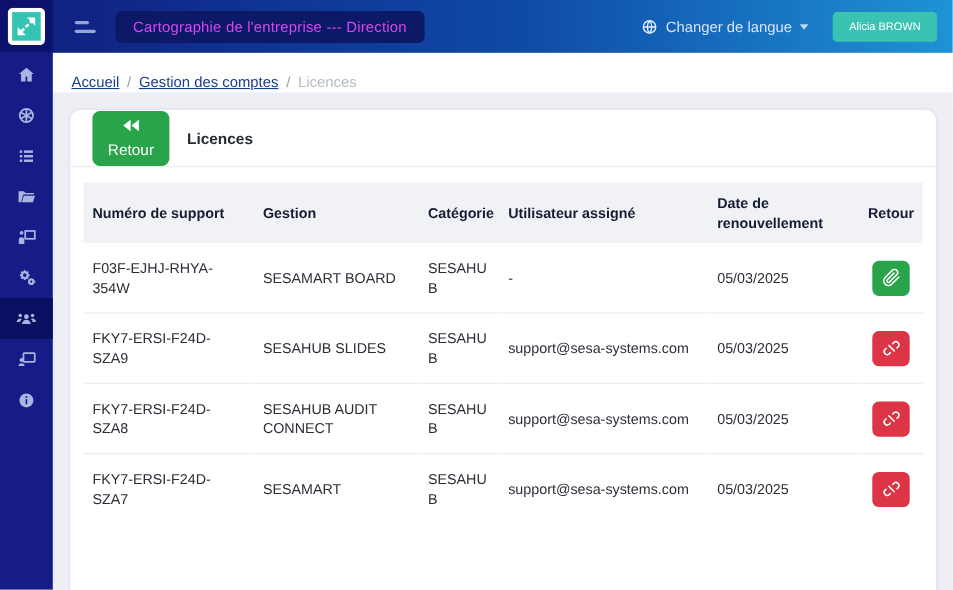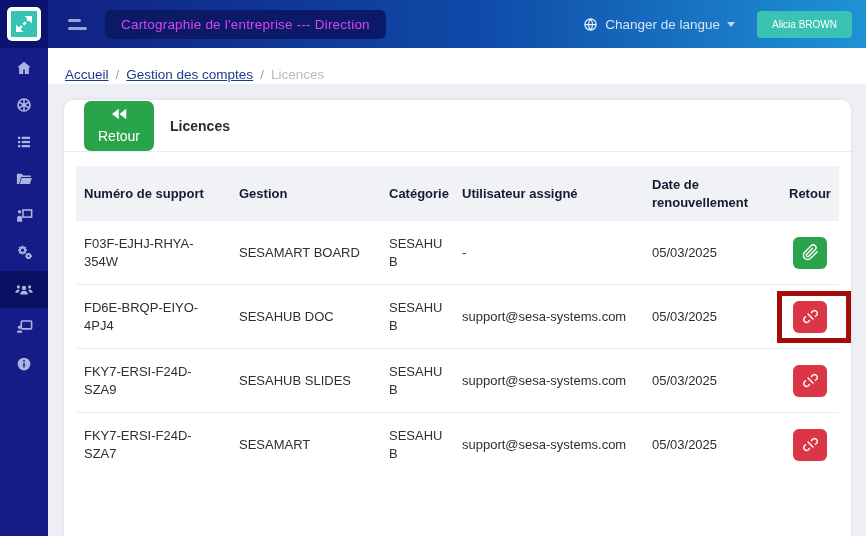--- a/index.html
+++ b/index.html
@@ -219,40 +219,40 @@
       <span class="wrap">
         <button class="action-btn btn-green">
                     <svg width="17" height="17" viewBox="0 0 24 24" fill="none" stroke="#ffffff" stroke-width="2" stroke-linecap="round" stroke-linejoin="round">
     <path d="M21.44 11.05l-9.19 9.19a6 6 0 0 1-8.49-8.49l9.19-9.19a4 4 0 0 1 5.66 5.66l-9.2 9.19a2 2 0 0 1-2.83-2.83l8.49-8.48"></path>
   </svg>
                   </button>
       </span>
     </td>
   </tr>
             <tr>
-    <td>FD6E-BRQP-EIYO-4PJ4</td>
-    <td>SESAHUB DOC</td>
+    <td>FKY7-ERSI-F24D-SZA9</td>
+    <td>SESAHUB SLIDES</td>
     <td>SESAHUB</td>
     <td>support@sesa-systems.com</td>
     <td>05/03/2025</td>
     <td class="actions-cell">
-      <span class="wrap highlighted">
+      <span class="wrap">
         <button class="action-btn btn-red">
                     <svg width="17" height="17" viewBox="0 0 24 24" fill="none" stroke="#ffffff" stroke-width="2" stroke-linecap="round" stroke-linejoin="round">
     <path d="M13.5 6.2L15 4.7a3.9 3.9 0 0 1 5.5 5.5l-1.5 1.5"></path>
     <path d="M10.5 17.8L9 19.3a3.9 3.9 0 0 1-5.5-5.5L5 12.3"></path>
     <path d="M8.5 8.5l7 7"></path>
   </svg>
                   </button>
       </span>
     </td>
   </tr>
             <tr>
-    <td>FKY7-ERSI-F24D-SZA9</td>
-    <td>SESAHUB SLIDES</td>
+    <td>FKY7-ERSI-F24D-SZA8</td>
+    <td>SESAHUB AUDIT CONNECT</td>
     <td>SESAHUB</td>
     <td>support@sesa-systems.com</td>
     <td>05/03/2025</td>
     <td class="actions-cell">
       <span class="wrap">
         <button class="action-btn btn-red">
                     <svg width="17" height="17" viewBox="0 0 24 24" fill="none" stroke="#ffffff" stroke-width="2" stroke-linecap="round" stroke-linejoin="round">
     <path d="M13.5 6.2L15 4.7a3.9 3.9 0 0 1 5.5 5.5l-1.5 1.5"></path>
     <path d="M10.5 17.8L9 19.3a3.9 3.9 0 0 1-5.5-5.5L5 12.3"></path>
     <path d="M8.5 8.5l7 7"></path>

